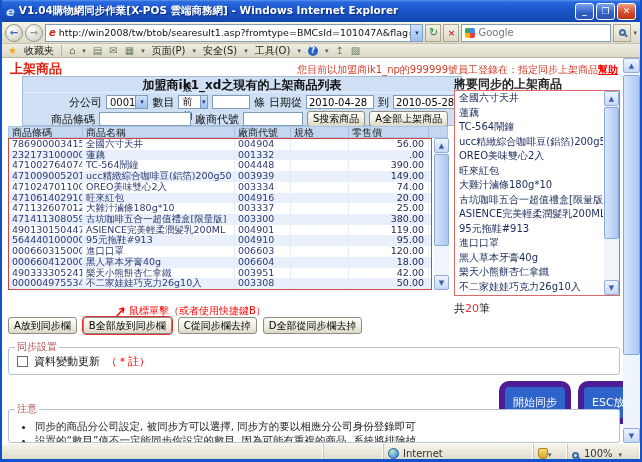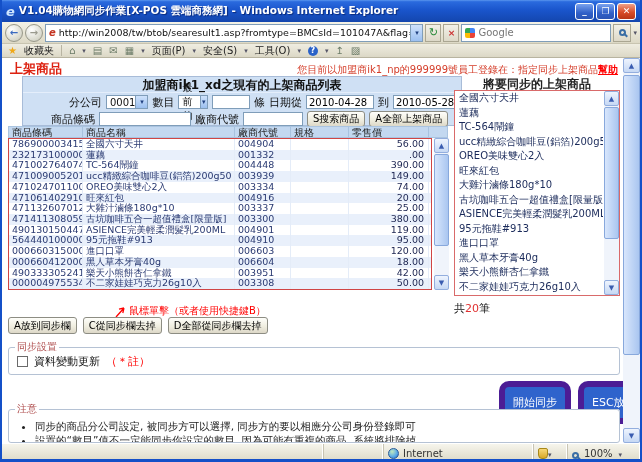--- a/index.html
+++ b/index.html
@@ -94,21 +94,21 @@
   .set-row { display:flex; align-items:center; gap:6px; padding-left:8px; font-size:11px; color:#111; }
   .cbox { width:11px; height:11px; background:#fff; border:1px solid #6a6a6a; }
   .note-red { color:#f00; }
   .startrow { position:absolute; left:497px; top:323px; display:flex; gap:7px; }
   .bluebtn { background:#2f63cc; border:6px solid #4c1d95; border-radius:10px; color:#fff; font-size:11px; padding:8px 8px;
              font-family:"DejaVu Sans",sans-serif; cursor:pointer; white-space:nowrap; }
   .notice { left:6px; top:344px; width:612px; height:41px; overflow:hidden; }
   .notice ul { margin:3px 0 0 26px; }
   .notice li { font-size:10.5px; color:#222; line-height:14px; }
   
-  .sync-title { position:absolute; left:452px; top:18px; width:166px; text-align:center; font-size:12px; font-weight:bold; color:#222; }
+  .sync-title { position:absolute; left:452px; top:18px; width:166px; text-align:left; font-size:12px; font-weight:bold; color:#222; }
   .sync-box { position:absolute; left:452px; top:32px; width:166px; height:206px; background:#fff; border:1px solid #d96a6a; }
   .sync-list { position:absolute; left:0; top:0; right:16px; bottom:0; overflow:hidden; }
   .sync-item { font-size:10px; color:#1a2a5a; line-height:14.5px; white-space:nowrap; overflow:hidden; padding-left:4px; }
   .sync-count { position:absolute; left:452px; top:243px; font-size:11px; color:#111; }
   .red { color:#e03030; }
   
   .statusbar { height:16px; background:linear-gradient(#f6f5ec,#e0ddcc); border-top:1px solid #fff; display:flex; align-items:center;
                font-size:10px; color:#333; }
   .spanel { height:100%; display:flex; align-items:flex-end; border-right:1px solid #c8c4b2; box-shadow:inset -1px 0 0 #fff; padding:0 4px; }
   .globe { width:11px; height:11px; border-radius:50%; border:1px solid #2a5a98;
@@ -335,20 +335,21 @@
 
     <div class="annot">
       <svg width="14" height="14">
         <path d="M2 13 L10 4 M10 4 l-5 1.2 M10 4 l-1.2 5" stroke="#f00" stroke-width="1.3" fill="none"></path>
       </svg>
       <span class="annot-text">鼠標單擊（或者使用快捷鍵B）</span>
     </div>
 
     <div class="actions">
       <button class="xpbtn">A放到同步欄</button>
+      <button class="xpbtn hot">B全部放到同步欄</button>
       <button class="xpbtn">C從同步欄去掉</button>
       <button class="xpbtn">D全部從同步欄去掉</button>
     </div>
 
     <fieldset class="fset settings">
       <legend>同步設置</legend>
       <div class="set-row">
         <span class="cbox"></span>
         <span>資料變動更新</span>
         <span class="note-red">（＊註）</span>

